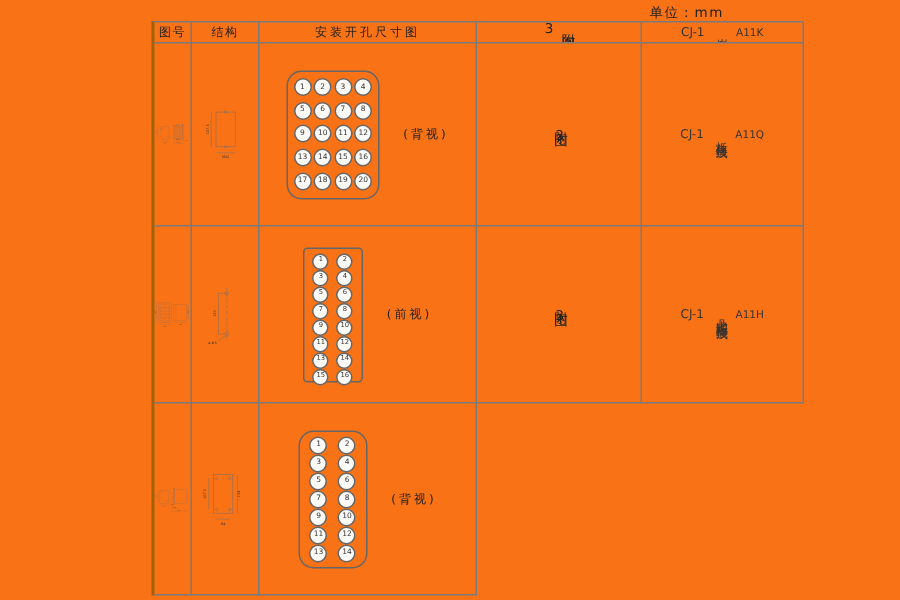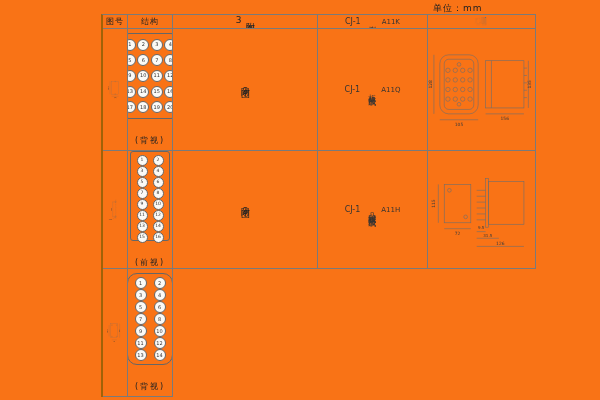--- a/index.html
+++ b/index.html
@@ -13,39 +13,40 @@
   .fig{writing-mode:vertical-rl;text-orientation:upright;font-size:9px;letter-spacing:3px;color:#222}
   .structcell{gap:5px}
   .model{font-size:8px}
   .mount{writing-mode:vertical-rl;text-orientation:upright;font-size:8px;letter-spacing:1px}
   .code{font-size:7px}
   .dcell svg{display:block;width:100%;height:100%}
   .drawing line,.drawing rect,.drawing circle,.drawing path{stroke:#6d6d6d;fill:none;stroke-width:0.8}
   .drawing .cl{stroke-dasharray:5 2 1 2}
   .drawing text{fill:#3a3a3a;font-family:"DejaVu Sans",sans-serif;font-size:6px;stroke:none}
   .drawing text.dims{font-size:5.5px}
-  .tcell{flex-direction:column;gap:16px}
+  .tcell{flex-direction:row;gap:16px}
   .tbox{display:grid;align-items:center;justify-items:center;border:1px solid #666;padding:3px;box-sizing:border-box}
   .tbox1{width:62px;height:86px;border-radius:10px;grid-template-columns:repeat(4,1fr)}
   .tbox2{width:40px;height:90px;border-radius:3px;grid-template-columns:repeat(2,1fr)}
   .tbox3{width:46px;height:92px;border-radius:10px;grid-template-columns:repeat(2,1fr)}
   .tc{width:10px;height:10px;border:1px solid #666;border-radius:50%;font-size:5px;line-height:1;display:flex;align-items:center;justify-content:center;color:#333;background:#fbfaf7}
   .tbox2 .tc{width:9px;height:9px;font-size:4.5px}
   .tview{font-size:8px;letter-spacing:2px;color:#222}
 </style>
 </head>
 <body>
 
 <div class="page">
   <div class="unit">单位：mm</div>
 
   <div class="table">
 
     <div class="cell hcell h12">图号</div>
     <div class="cell hcell h12">结构</div>
+    <div class="cell hcell h4">安装开孔尺寸图</div>
 
     <div class="cell">
       <div class="fig">附图3</div>
     </div>
     <div class="cell structcell">
       <div class="model">CJ-1</div>
       <div class="mount">嵌入式后接线</div>
       <div class="code">A11K</div>
     </div>
     <div class="cell dcell">

